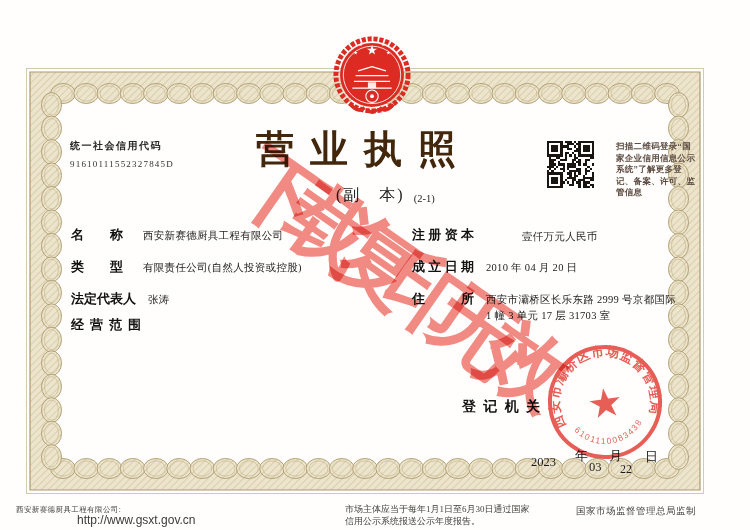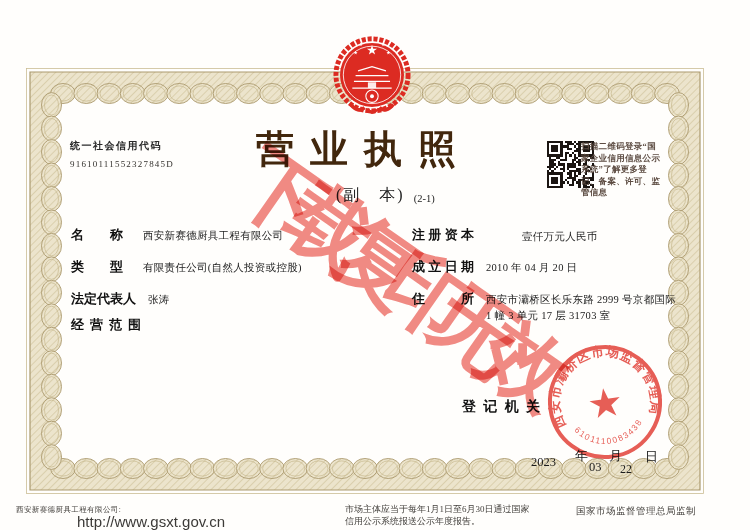--- a/index.html
+++ b/index.html
@@ -12,21 +12,21 @@
   .credit-code{left:70px;top:159px;font-size:9px;letter-spacing:1.2px;color:#33302c;}
   .doc-title{left:256px;top:124px;font-size:38px;font-weight:700;color:#42270d;
              letter-spacing:16px;white-space:nowrap;}
   .doc-subtitle{left:336px;top:185px;font-size:16px;color:#222;letter-spacing:2px;white-space:nowrap;}
   .copy-number{font-size:10.5px;letter-spacing:0;position:relative;top:2px;margin-left:-3px;padding-left:12px;}
 
   
   .qr{left:547px;top:141px;width:47px;height:47px;display:grid;
       grid-template-columns:repeat(21,1fr);grid-template-rows:repeat(21,1fr);background:#fff;}
   .qr div{background:#fff;} .qr div.b{background:#1b1512;}
-  .qr-caption{left:581px;top:141px;width:80px;font-size:8.5px;line-height:11.5px;
+  .qr-caption{left:616px;top:141px;width:80px;font-size:8.5px;line-height:11.5px;
               color:#5d4c42;font-weight:600;letter-spacing:.3px;}
 
   
   .flabel{font-size:13px;font-weight:700;color:#111;
           text-align:justify;text-align-last:justify;text-justify:inter-character;}
   .fvalue{font-size:10.5px;color:#222;letter-spacing:.3px;}
   .lbl-name{left:71px;top:226px;width:52px;}
   .val-name{left:143px;top:229px;}
   .lbl-type{left:71px;top:258px;width:52px;}
   .val-type{left:143px;top:261px;}
@@ -52,21 +52,21 @@
 
   
   .stamp{left:540px;top:337px;width:130px;height:130px;mix-blend-mode:multiply;}
   .emblem{left:331px;top:33px;width:82px;height:92px;}
   .wm-char{position:absolute;font-family:"Liberation Sans", sans-serif;font-weight:900;
            font-size:84px;color:rgba(236,106,99,0.78);mix-blend-mode:multiply;
            transform:translate(-50%,-50%) rotate(35deg);white-space:nowrap;pointer-events:none;}
 
   
   .f-left-label{left:16px;top:505px;font-size:7.5px;color:#44413d;letter-spacing:.4px;}
-  .f-left-url{left:77px;top:513px;font-size:15px;color:#3c3a37;font-family:"Liberation Sans",sans-serif;}
+  .f-left-url{left:77px;top:513px;font-size:12px;color:#3c3a37;font-family:"Liberation Sans",sans-serif;}
   .f-mid{left:345px;top:504px;width:192px;font-size:9px;line-height:11.5px;color:#44413d;}
   .f-right{left:576px;top:505px;font-size:9.5px;color:#44413d;letter-spacing:.5px;}
 </style>
 </head>
 <body>
 
 <div class="license">
 
   <svg class="abs" width="750" height="530" viewBox="0 0 750 530" style="left:0;top:0;">
     <defs>

